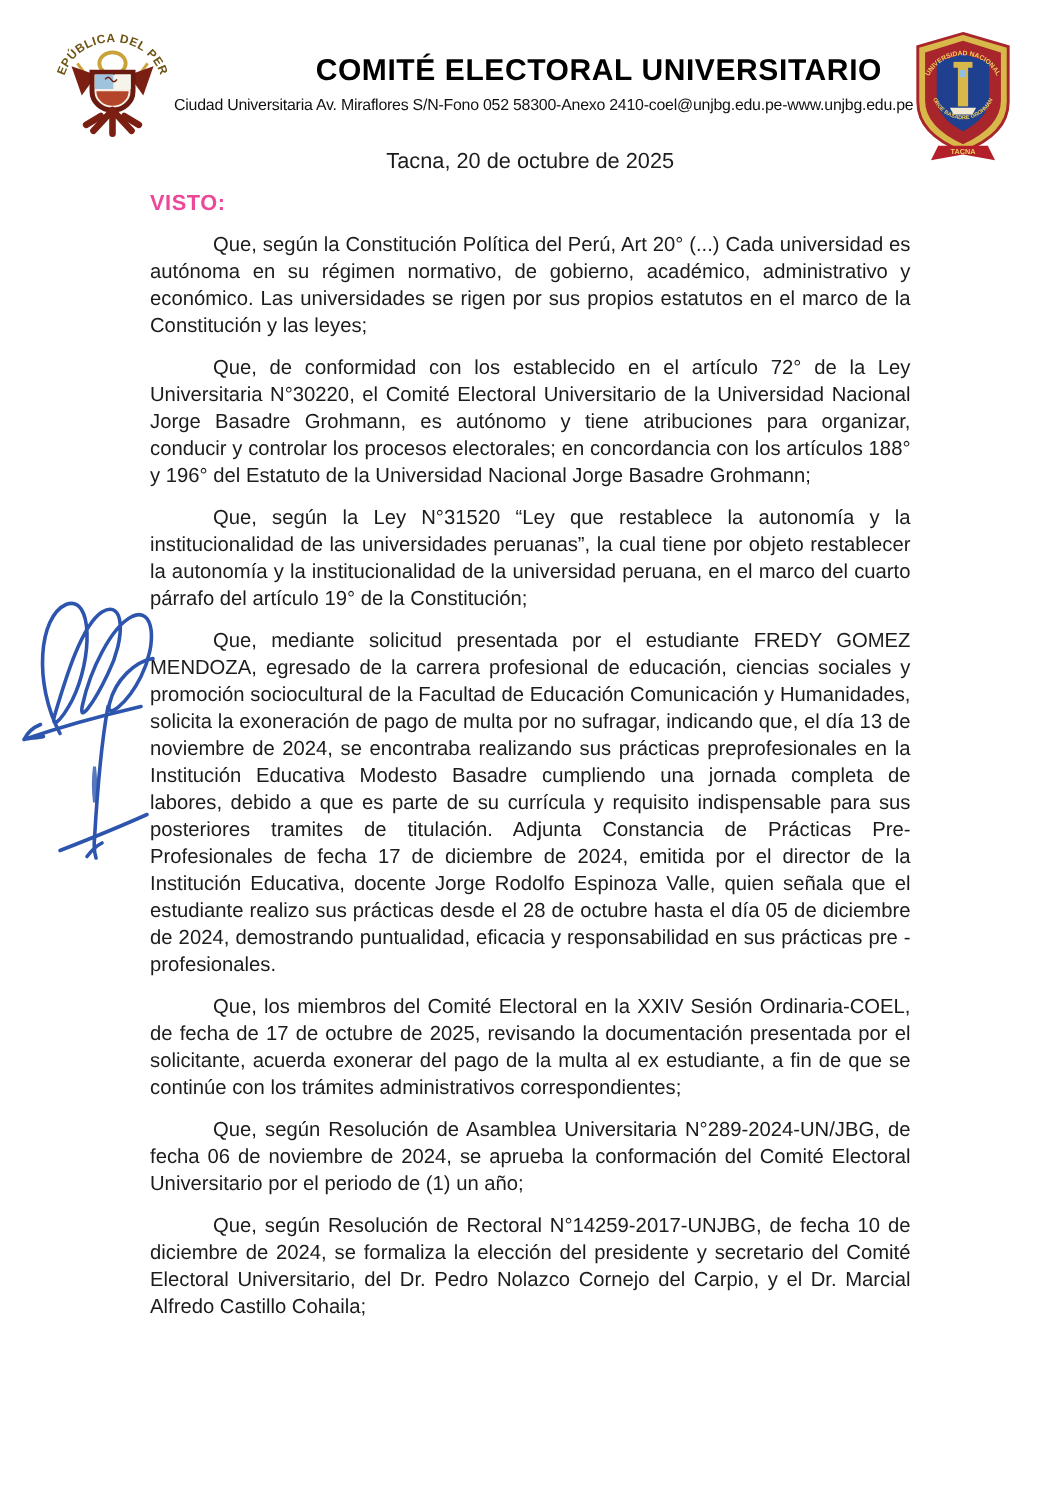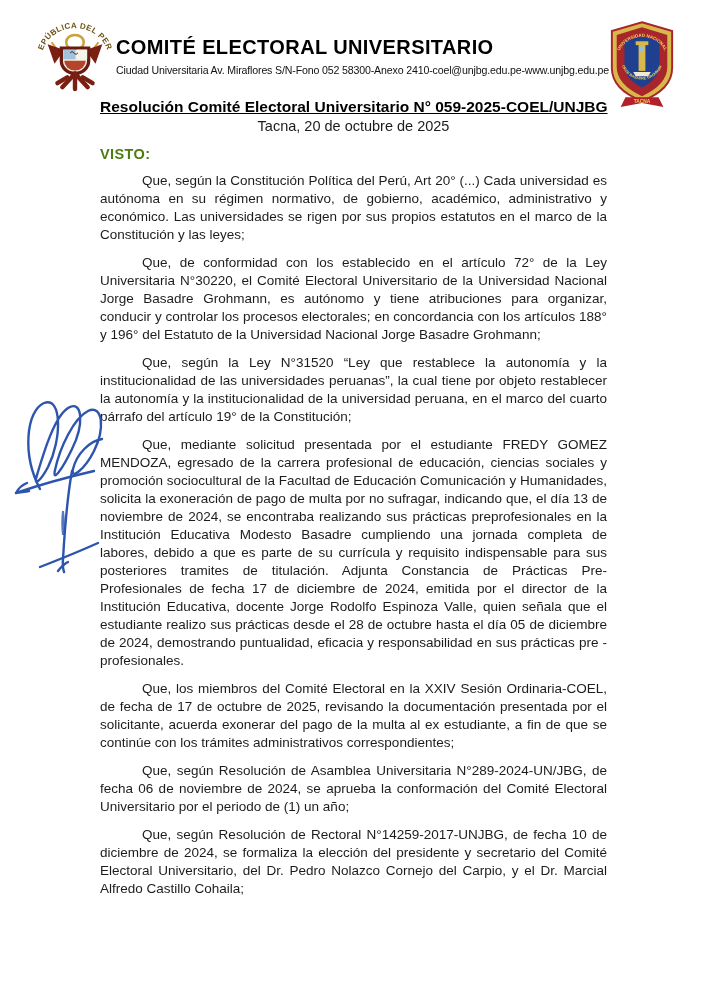--- a/index.html
+++ b/index.html
@@ -8,39 +8,39 @@
     width:707px; height:1000px;
     margin:0 auto;
     background:#ffffff;
     font-family:"Liberation Sans", sans-serif;
     color:#1c1c1c;
     overflow:hidden;
   }
   
   .logo-left  { position:absolute; left:34px;  top:6px;  width:82px; height:92px; }
   .logo-right { position:absolute; right:30px; top:20px; width:70px; height:96px; }
-  .header-center { position:absolute; left:116px; top:36px; width:472px; text-align:left; }
+  .header-center { position:absolute; left:116px; top:36px; width:472px; text-align:right; }
   .org-title {
     font-size:20px; font-weight:bold; letter-spacing:0.4px;
     color:#000; white-space:nowrap;
   }
   .org-address {
     font-size:10.6px; margin-top:5px; color:#111;
     letter-spacing:-0.15px; white-space:nowrap;
   }
   
   .content { position:absolute; left:100px; top:98px; width:507px; }
   .res-title {
     font-size:15.5px; font-weight:bold; text-decoration:underline;
     text-align:center; color:#000; white-space:nowrap;
   }
   .res-date { text-align:center; font-size:14.5px; margin-top:2px; }
   .sec-label {
     font-weight:bold; font-size:14.5px; letter-spacing:0.4px;
-    margin-top:12px; color:#4d7c0f;
+    margin-top:12px; color:#ec4899;
   }
   p.body {
     font-size:13.5px; line-height:18px; text-align:justify;
     text-indent:42px; margin:10px 0 0 0;
   }
   
   .signature { position:absolute; left:10px; top:383px; width:112px; height:192px; }
 </style>
 </head>
 <body>
@@ -102,21 +102,20 @@
     <text font-size="3.8" font-weight="bold" fill="#f0d060">
       <textPath href="#arcU2" startOffset="50%" text-anchor="middle">JORGE BASADRE GROHMANN</textPath>
     </text>
     <g>
       <path d="M19,79 L53,79 L58,89 L36,85 L14,89 Z" fill="#b3202a"></path>
       <text x="36" y="84.5" font-size="5" font-weight="bold" fill="#f0d060" text-anchor="middle">TACNA</text>
     </g>
   </svg>
 
   <div class="content">
-    <div class="res-title">Resolución Comité Electoral Universitario N° 059-2025-COEL/UNJBG</div>
     <div class="res-date">Tacna, 20 de octubre de 2025</div>
 
     <div class="sec-label">VISTO:</div>
 
     <p class="body">Que, según la Constitución Política del Perú, Art 20° (...) Cada universidad es autónoma en su régimen normativo, de gobierno, académico, administrativo y económico. Las universidades se rigen por sus propios estatutos en el marco de la Constitución y las leyes;</p>
     <p class="body">Que, de conformidad con los establecido en el artículo 72° de la Ley Universitaria N°30220, el Comité Electoral Universitario de la Universidad Nacional Jorge Basadre Grohmann, es autónomo y tiene atribuciones para organizar, conducir y controlar los procesos electorales; en concordancia con los artículos 188° y 196° del Estatuto de la Universidad Nacional Jorge Basadre Grohmann;</p>
     <p class="body">Que, según la Ley N°31520 “Ley que restablece la autonomía y la institucionalidad de las universidades peruanas”, la cual tiene por objeto restablecer la autonomía y la institucionalidad de la universidad peruana, en el marco del cuarto párrafo del artículo 19° de la Constitución;</p>
     <p class="body">Que, mediante solicitud presentada por el estudiante FREDY GOMEZ MENDOZA, egresado de la carrera profesional de educación, ciencias sociales y promoción sociocultural de la Facultad de Educación Comunicación y Humanidades, solicita la exoneración de pago de multa por no sufragar, indicando que, el día 13 de noviembre de 2024, se encontraba realizando sus prácticas preprofesionales en la Institución Educativa Modesto Basadre cumpliendo una jornada completa de labores, debido a que es parte de su currícula y requisito indispensable para sus posteriores tramites de titulación. Adjunta Constancia de Prácticas Pre-Profesionales de fecha 17 de diciembre de 2024, emitida por el director de la Institución Educativa, docente Jorge Rodolfo Espinoza Valle, quien señala que el estudiante realizo sus prácticas desde el 28 de octubre hasta el día 05 de diciembre de 2024, demostrando puntualidad, eficacia y responsabilidad en sus prácticas pre - profesionales.</p>
     <p class="body">Que, los miembros del Comité Electoral en la XXIV Sesión Ordinaria-COEL, de fecha de 17 de octubre de 2025, revisando la documentación presentada por el solicitante, acuerda exonerar del pago de la multa al ex estudiante, a fin de que se continúe con los trámites administrativos correspondientes;</p>
     <p class="body">Que, según Resolución de Asamblea Universitaria N°289-2024-UN/JBG, de fecha 06 de noviembre de 2024, se aprueba la conformación del Comité Electoral Universitario por el periodo de (1) un año;</p>

